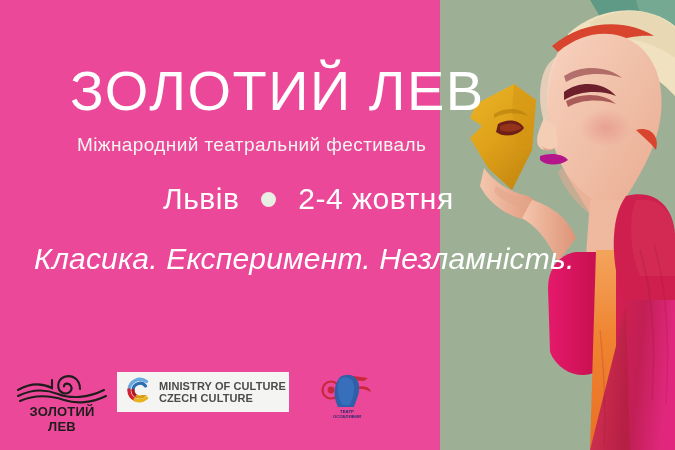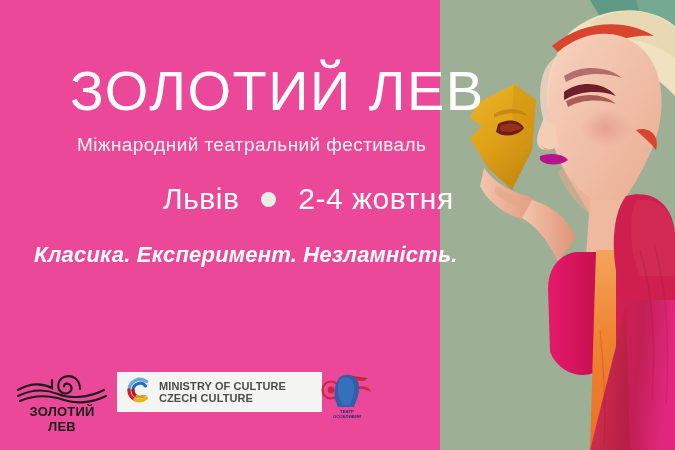--- a/index.html
+++ b/index.html
@@ -72,23 +72,23 @@
     width: 15px;
     height: 15px;
     border-radius: 50%;
     background: #e8eee4;
     flex: 0 0 auto;
   }
   .tagline {
     position: absolute;
     left: 34px;
     top: 242px;
-    font-size: 22px;
+    font-size: 30px;
     font-style: italic;
-    font-weight: 700;
+    font-weight: 400;
     color: #ffffff;
     letter-spacing: 0.2px;
     white-space: nowrap;
   }
 
   
   .logos {
     position: absolute;
     left: 0;
     bottom: 0;
@@ -113,21 +113,21 @@
     font-size: 13px;
     font-weight: bold;
     color: #1d1d1b;
     letter-spacing: 0.2px;
   }
 
   .logo-czech {
     position: absolute;
     left: 117px;
     top: 8px;
-    width: 205px;
+    width: 172px;
     height: 40px;
     background: #f4f5f3;
     display: flex;
     align-items: center;
     gap: 6px;
     padding-left: 6px;
     box-sizing: border-box;
   }
   .logo-czech .mark { flex: 0 0 auto; }
   .logo-czech .ctext {

